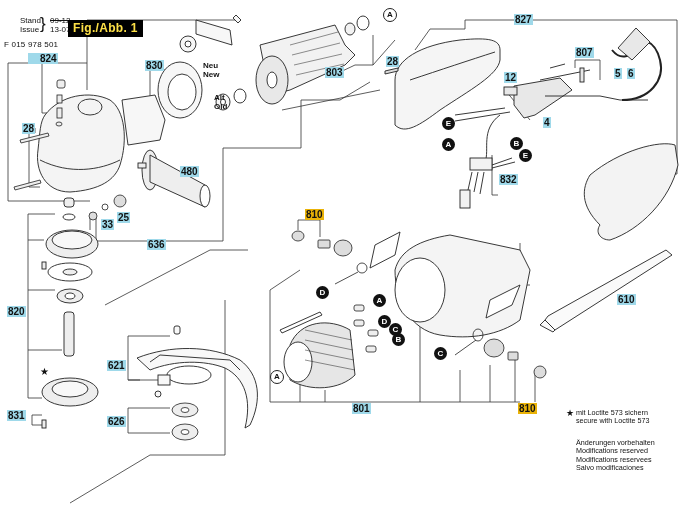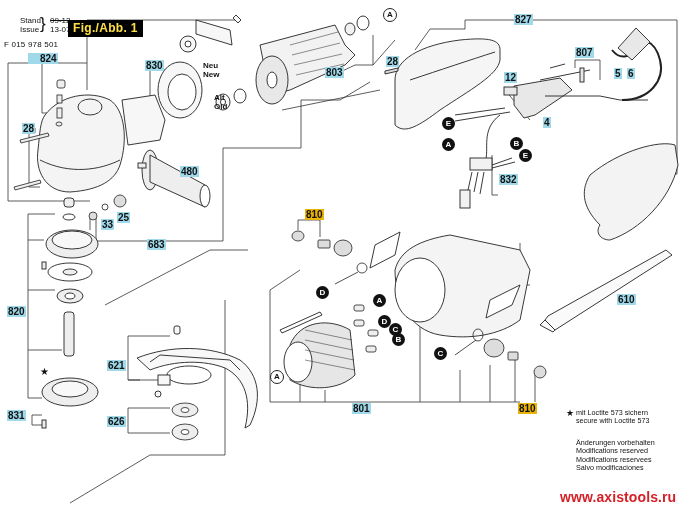--- a/index.html
+++ b/index.html
@@ -265,21 +265,21 @@
   </div>
   <div class="fig-badge">Fig./Abb. 1</div>
 
   <div class="lbl" style="left:28px;top:53px;padding-left:12px;">824</div>
   <div class="lbl" style="left:22px;top:123px;">28</div>
   <div class="lbl" style="left:145px;top:60px;">830</div>
   <div class="lbl" style="left:325px;top:67px;">803</div>
   <div class="lbl" style="left:180px;top:166px;">480</div>
   <div class="lbl" style="left:117px;top:212px;">25</div>
   <div class="lbl" style="left:101px;top:219px;">33</div>
-  <div class="lbl" style="left:147px;top:239px;">683</div>
+  <div class="lbl" style="left:147px;top:239px;">636</div>
   <div class="lbl" style="left:7px;top:306px;">820</div>
   <div class="lbl" style="left:107px;top:360px;">621</div>
   <div class="lbl" style="left:107px;top:416px;">626</div>
   <div class="lbl" style="left:7px;top:410px;">831</div>
   <div class="lbl" style="left:514px;top:14px;">827</div>
   <div class="lbl" style="left:386px;top:56px;">28</div>
   <div class="lbl" style="left:575px;top:47px;">807</div>
   <div class="lbl" style="left:504px;top:72px;">12</div>
   <div class="lbl" style="left:614px;top:68px;">5</div>
   <div class="lbl" style="left:627px;top:68px;">6</div>
@@ -317,14 +317,13 @@
   <div class="note note1">
     <div>mit Loctite 573 sichern</div>
     <div>secure with Loctite 573</div>
   </div>
   <div class="note note2">
     <div>Änderungen vorbehalten</div>
     <div>Modifications reserved</div>
     <div>Modifications reservees</div>
     <div>Salvo modificaciones</div>
   </div>
-  <div class="url">www.axistools.ru</div>
 </div>
 
 </body></html>

